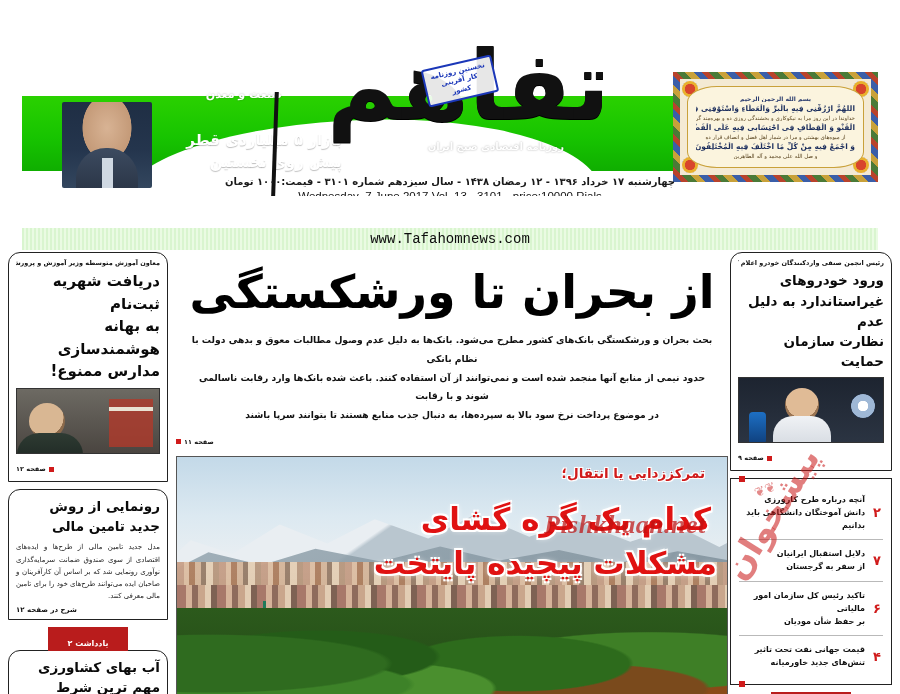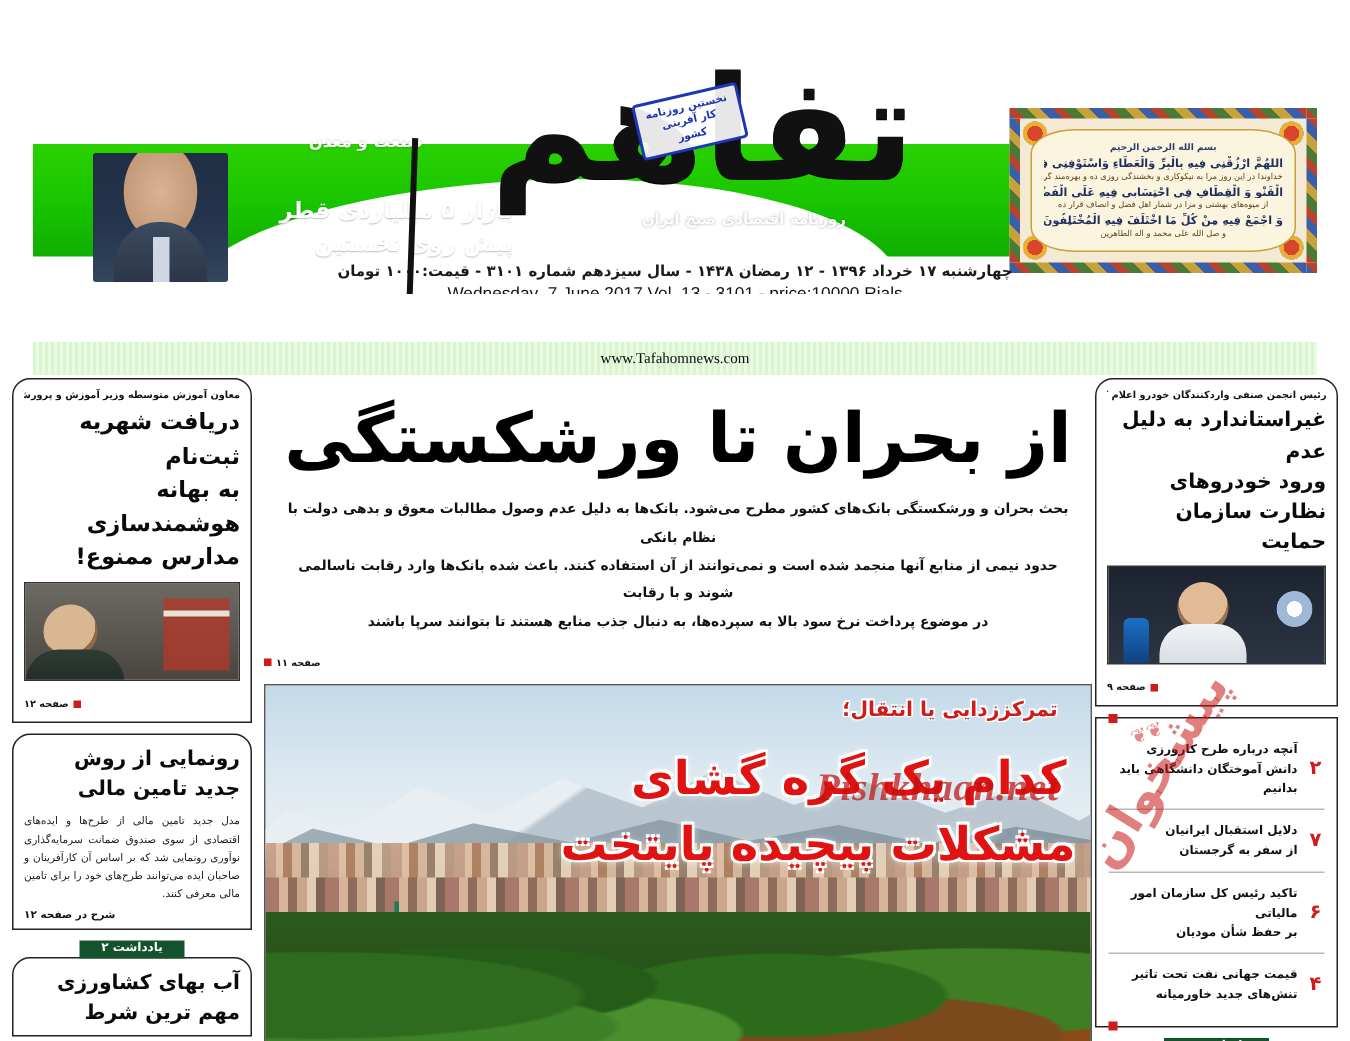--- a/index.html
+++ b/index.html
@@ -102,21 +102,21 @@
 
   
   .datestrip{position:absolute;left:0;top:176px;width:900px;height:52px;text-align:center;}
   .date-fa{font-size:10px;color:#1a1a1a;font-weight:bold;letter-spacing:.2px;}
   .date-en{font-size:11.5px;color:#111;font-family:"Liberation Sans",sans-serif;margin-top:3px;direction:ltr;}
   .urlbar{
     position:absolute;left:22px;top:228px;width:856px;height:22px;
     background:repeating-linear-gradient(90deg,#d9f5cf 0 2px,#eafbe3 2px 4px);
     display:flex;align-items:center;justify-content:center;
   }
-  .urlbar span{font-family:Liberation Serif, serif;font-size:10px;color:#0d0d0d;direction:ltr;}
+  .urlbar span{font-family:Liberation Mono, monospace;font-size:14px;color:#0d0d0d;direction:ltr;}
   .penline{position:absolute;left:272px;top:92px;width:4px;height:160px;
     background:linear-gradient(180deg,#111 0%,#111 88%,#555 100%);transform:rotate(2deg);}
   .penline:after{content:"";position:absolute;left:-1px;bottom:-9px;
     border-left:3px solid transparent;border-right:3px solid transparent;border-top:10px solid #111;}
 
   
   .content{position:absolute;left:0;top:252px;width:900px;height:442px;}
   .col-left{position:absolute;left:8px;top:0;width:160px;height:442px;}
   .col-right{position:absolute;right:8px;top:0;width:162px;height:442px;}
   .col-center{position:absolute;left:176px;top:0;width:552px;height:442px;}
@@ -154,22 +154,22 @@
     background:radial-gradient(circle at 50% 40%,#e0bb96 0 60%,#9a7452 61% 100%);}
   .thumb-b:after{content:"";position:absolute;left:34px;top:38px;width:58px;height:30px;border-radius:20px 20px 0 0;
     background:linear-gradient(180deg,#f0f2f5 0%,#d6dbe2 100%);}
   .thumb-b .mic{position:absolute;left:10px;top:34px;width:17px;height:32px;border-radius:4px;
     background:linear-gradient(180deg,#1d6fc4 0%,#0f3f7c 100%);z-index:4;}
   .thumb-b .logo{position:absolute;right:8px;top:16px;width:24px;height:24px;border-radius:50%;
     background:radial-gradient(circle,#fff 0 30%,#9fb8d6 31% 70%,#4b6fa5 71% 100%);z-index:4;}
 
   
   .redtab{
-    background:#14532d;color:#fff;font-size:8px;font-weight:bold;
-    text-align:center;padding:0 0 3px;width:70px;margin:0 auto 0 auto;
+    background:#b91c1c;color:#fff;font-size:8px;font-weight:bold;
+    text-align:center;padding:12px 0 3px;width:80px;margin:0 auto 0 auto;
     position:relative;z-index:5;
   }
   .redtab-wrap{display:flex;justify-content:center;margin-bottom:-1px;}
 
   
   .bullets{
     border:1px solid #222;padding:7px 8px;box-sizing:border-box;direction:rtl;position:relative;
     margin-bottom:7px;background:#fff;
   }
   .bullets:before,.bullets:after{
@@ -416,22 +416,22 @@
         <div class="ov ov-l1">کدام یک گره گشای</div>
         <div class="ov ov-l2">مشکلات پیچیده پایتخت</div>
       </div>
     </div>
 
     <div class="col-right">
 
       <div class="brief">
         <div class="brief-kicker">رئیس انجمن صنفی واردکنندگان خودرو اعلام کرد:</div>
         <div class="brief-title sm">
+          <div>ورود خودروهای</div>
           <div>غیراستاندارد به دلیل عدم</div>
-          <div>ورود خودروهای</div>
           <div>نظارت سازمان حمایت</div>
         </div>
         <div class="thumb thumb-b">
           <div class="mic"></div>
             <div class="logo"></div>
         </div>
         <div style="text-align:left;margin-top:3px;">
           <span class="pageref">صفحه ۹</span>
         </div>
       </div>

